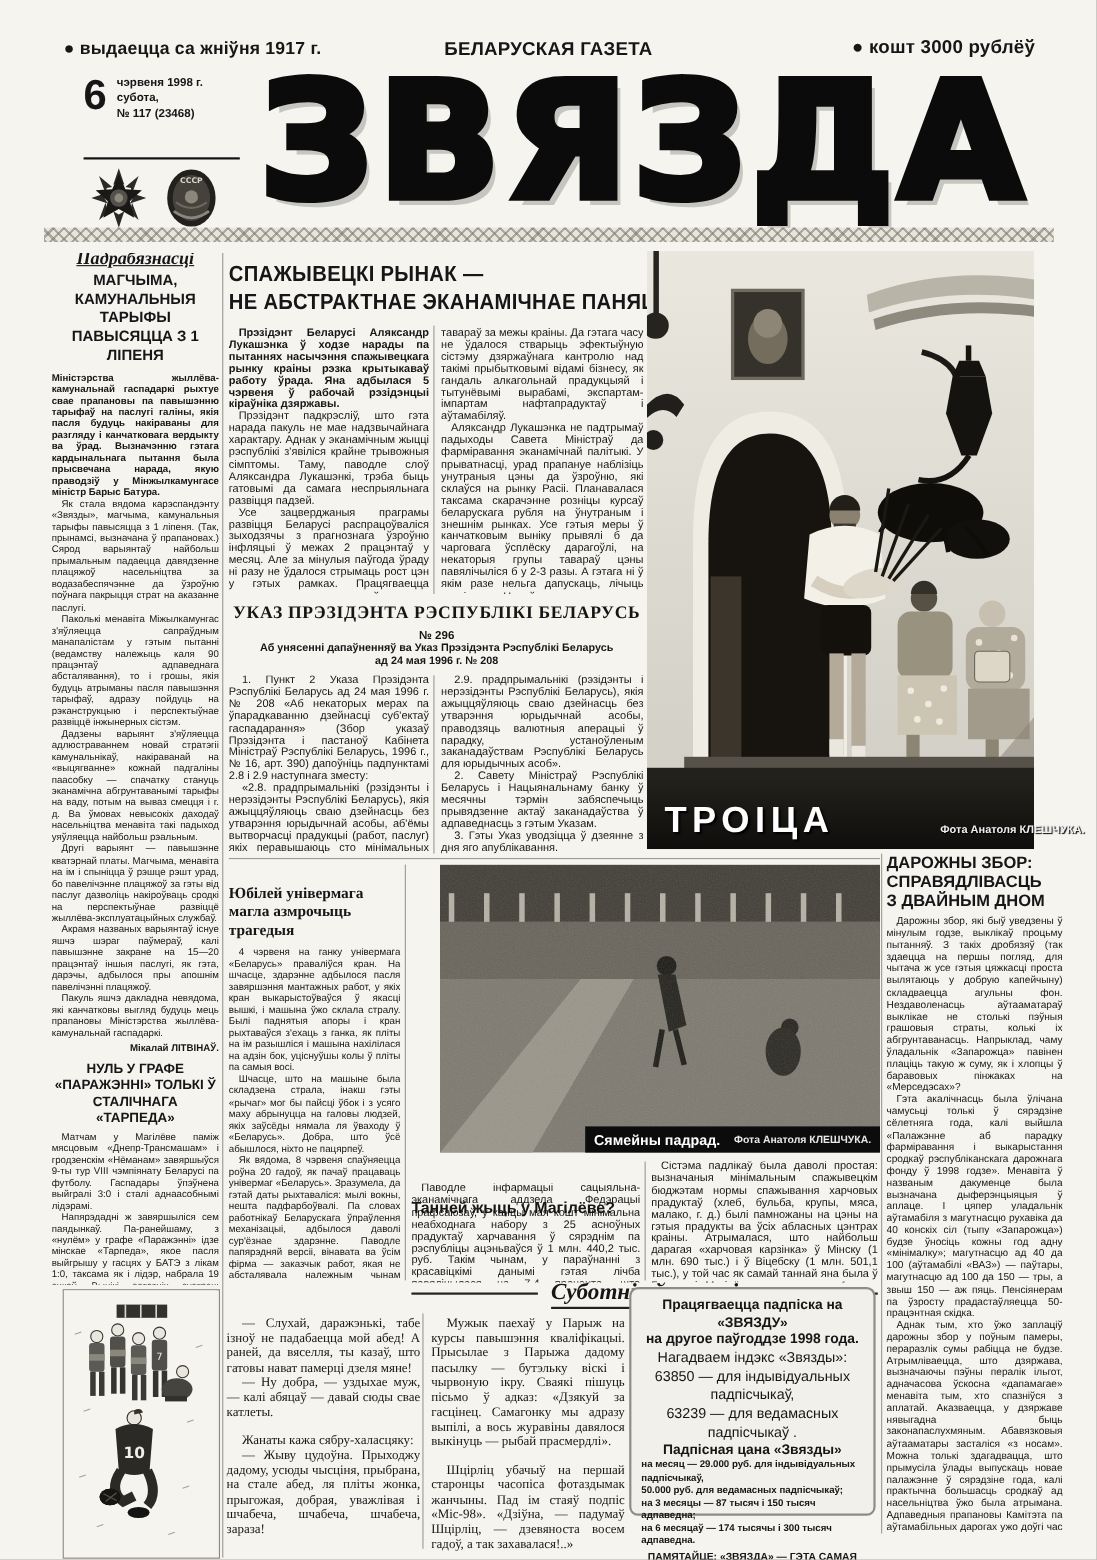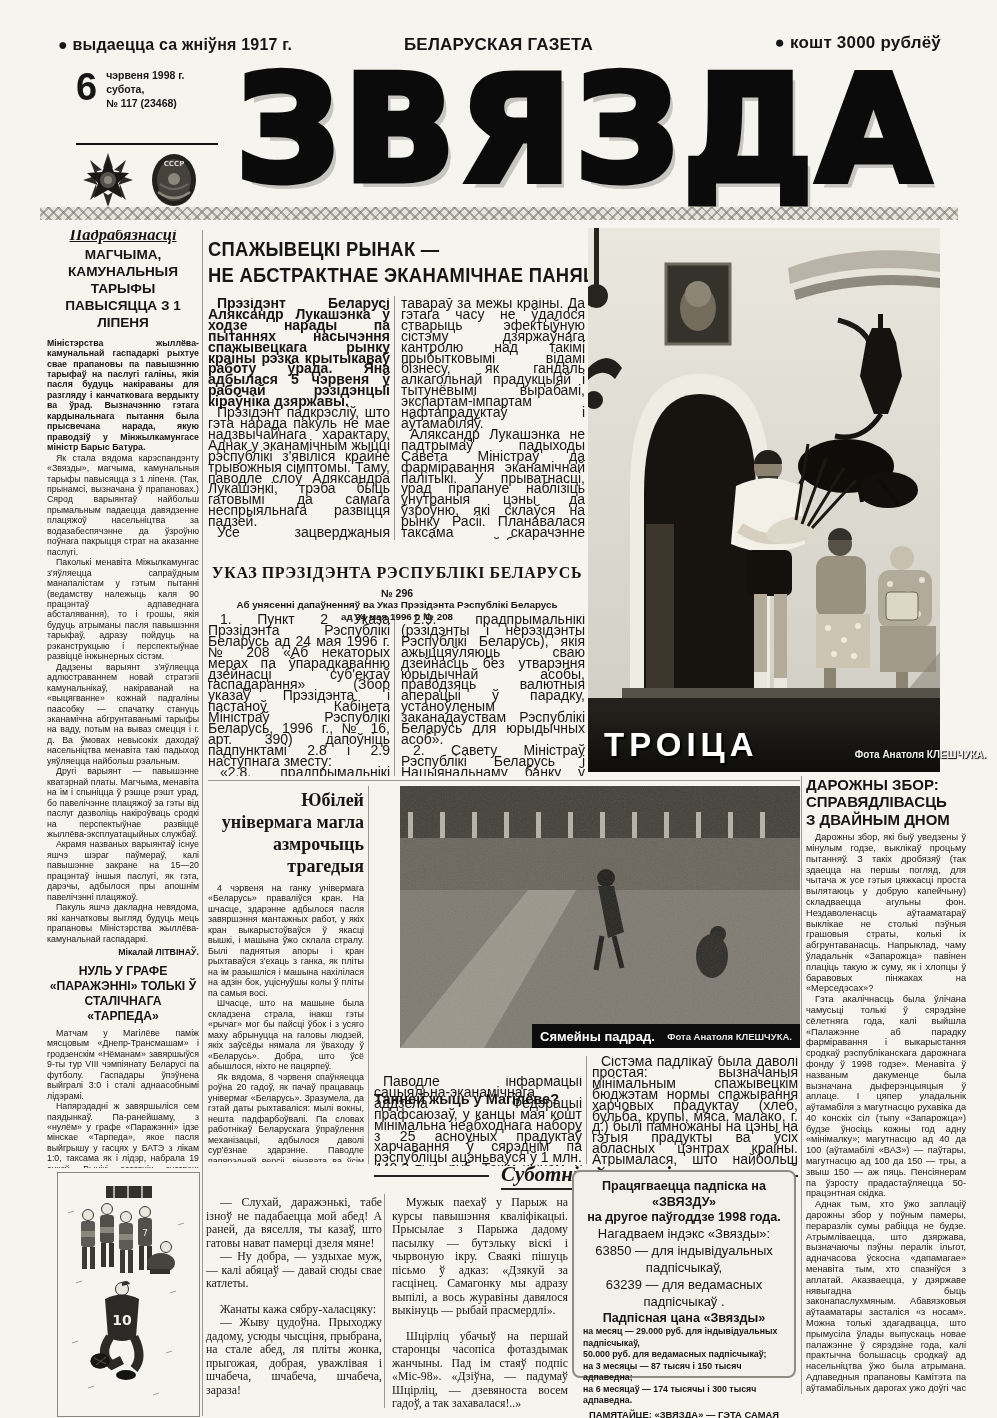--- a/index.html
+++ b/index.html
@@ -28,40 +28,40 @@
   .byline{font-weight:bold;text-align:right;text-indent:0;margin:3px 0 5px;}
   
   .leftcol{font-size:8.8px;line-height:10.45px;}
   .rubric{font-family:"Liberation Serif",serif;font-style:italic;font-weight:bold;font-size:16.5px;
           text-decoration:underline;text-align:center;margin-bottom:7px;text-indent:0;}
   .t-title{font-size:13.6px;line-height:1.24;font-weight:bold;text-align:center;margin:2px 0 6px;text-indent:0;}
   .f-title{font-size:12.2px;line-height:1.22;font-weight:bold;text-align:center;margin:7px 0 4px;text-indent:0;}
   
   .m-title{font-weight:bold;font-size:20px;line-height:26px;letter-spacing:.3px;
            transform:scaleX(.92);transform-origin:left top;white-space:nowrap;}
-  .midcol{font-size:14px;line-height:10.9px;}
+  .midcol{font-size:10px;line-height:10.9px;}
   
   .d-head{text-align:center;}
   .d-title{font-family:"Liberation Serif",serif;font-weight:bold;font-size:16px;letter-spacing:.6px;}
   .d-num{font-weight:bold;font-size:10.5px;margin-top:5px;}
   .d-sub{font-weight:bold;font-size:9.8px;line-height:1.25;}
   .d-sign{font-weight:bold;text-align:right;text-indent:0;margin:2px 0 0;}
   
   .photo{overflow:hidden;}
   .trinity-caption{position:absolute;left:16px;bottom:8px;color:#fff;font-weight:bold;font-size:33px;
         letter-spacing:5px;text-shadow:2px 2px 2px #000;}
   .trinity-credit{position:absolute;right:8px;bottom:12px;color:#efefef;font-weight:bold;font-size:10px;
         text-shadow:1px 1px 1px #000;}
   .family-strip{position:absolute;right:0;bottom:0;width:268px;height:24px;background:#0c0c0c;
         display:flex;align-items:center;padding:0 8px;box-sizing:border-box;}
   .family-caption{color:#fff;font-weight:bold;font-size:13px;}
   .family-credit{color:#e8e8e8;font-weight:bold;font-size:9.5px;margin-left:auto;}
   
-  .u-title{font-family:"Liberation Serif",serif;font-weight:bold;font-size:18px;line-height:1.22;
-           text-align:right;margin:2px 0 5px;text-indent:0;}
+  .u-title{font-family:"Liberation Serif",serif;font-weight:bold;font-size:14px;line-height:1.22;
+           text-align:left;margin:16px 0 5px;text-indent:0;}
   .smallcol{font-size:8.9px;line-height:10.5px;}
   .mog-title{font-weight:bold;font-size:14.5px;}
   .r-title{font-weight:bold;font-size:15px;line-height:1.16;text-align:left;text-indent:0;margin:0;}
   .rightcol{font-size:9.2px;line-height:10.8px;}
   
   .humor-head{display:flex;align-items:center;gap:12px;}
   .humor-head .line{flex:1;border-top:2px solid #222;}
   .humor-title{font-family:"Liberation Serif",serif;font-style:italic;font-weight:bold;font-size:21px;
         border-bottom:2px solid #222;padding-bottom:1px;white-space:nowrap;}
   .joke{font-family:"Liberation Serif",serif;font-size:11.8px;line-height:13.5px;}
@@ -227,21 +227,21 @@
     <p class="lead" style="text-indent:9px;">Прэзідэнт Беларусі Аляксандр Лукашэнка ў ходзе нарады па пытаннях насычэння спажывецкага рынку краіны рэзка крытыкаваў работу ўрада. Яна адбылася 5 чэрвеня ў рабочай рэзідэнцыі кіраўніка дзяржавы.</p>
     <p class="bp">Прэзідэнт падкрэсліў, што гэта нарада пакуль не мае надзвычайнага характару. Аднак у эканамічным жыцці рэспублікі з'явіліся крайне трывожныя сімптомы. Таму, паводле слоў Аляксандра Лукашэнкі, трэба быць гатовымі да самага неспрыяльнага развіцця падзей.</p>
     <p class="bp">Усе зацверджаныя праграмы развіцця Беларусі распрацоўваліся зыходзячы з прагнознага ўзроўню інфляцыі ў межах 2 працэнтаў у месяц. Але за мінулыя паўгода ўраду ні разу не ўдалося стрымаць рост цэн у гэтых рамках. Працягваецца дэвальвацыя нацыянальнай валюты. Фактычна за 5 месяцаў курс беларускага рубля знізіўся ў 2 разы. Паводле слоў прэзідэнта, нічога не зроблена для абароны ўнутранага рынку ад разграблення. Працвітае неарганізаваны вываз спажывецкіх</p>
   </div>
   <div class="abs col midcol" style="left:401px;top:298px;width:184px;height:242px;">
     <p class="bp" style="text-indent:0;">тавараў за межы краіны. Да гэтага часу не ўдалося стварыць эфектыўную сістэму дзяржаўнага кантролю над такімі прыбытковымі відамі бізнесу, як гандаль алкагольнай прадукцыяй і тытунёвымі вырабамі, экспартам-імпартам нафтапрадуктаў і аўтамабіляў.</p>
     <p class="bp">Аляксандр Лукашэнка не падтрымаў падыходы Савета Міністраў да фарміравання эканамічнай палітыкі. У прыватнасці, урад прапануе наблізіць унутраныя цэны да ўзроўню, які склаўся на рынку Расіі. Планавалася таксама скарачэнне розніцы курсаў беларускага рубля на ўнутраным і знешнім рынках. Усе гэтыя меры ў канчатковым выніку прывялі б да чарговага ўсплёску дарагоўлі, на некаторыя групы тавараў цэны павялічыліся б у 2-3 разы. А гэтага ні ў якім разе нельга дапускаць, лічыць прэзідэнт. «Напаўненне спажывецкага рынку — гэта не абстрактнае эканамічнае паняцце, гэта дабрабыт нашых людзей, настрой нашых людзей», — сказаў Аляксандр Лукашэнка.</p>
 
   </div>
 
-  <div class="abs d-head" style="left:208px;top:564px;width:378px;">
+  <div class="abs d-head" style="left:208px;top:549px;width:378px;">
     <div class="d-title">УКАЗ ПРЭЗІДЭНТА РЭСПУБЛІКІ БЕЛАРУСЬ</div>
     <div class="d-num">№ 296</div>
     <div class="d-sub">Аб унясенні дапаўненняў ва Указ Прэзідэнта Рэспублікі Беларусь</div>
     <div class="d-sub">ад 24 мая 1996 г. № 208</div>
   </div>
   <div class="abs col midcol" style="left:208px;top:614px;width:182px;height:162px;">
     <p class="bp" style="text-indent:12px;">1. Пункт 2 Указа Прэзідэнта Рэспублікі Беларусь ад 24 мая 1996 г. № 208 «Аб некаторых мерах па ўпарадкаванню дзейнасці суб'ектаў гаспадарання» (Збор указаў Прэзідэнта і пастаноў Кабінета Міністраў Рэспублікі Беларусь, 1996 г., № 16, арт. 390) дапоўніць падпунктамі 2.8 і 2.9 наступнага зместу:</p>
     <p class="bp" style="text-indent:12px;">«2.8. прадпрымальнікі (рэзідэнты і нерэзідэнты Рэспублікі Беларусь), якія ажыццяўляюць сваю дзейнасць без утварэння юрыдычнай асобы, аб'ёмы вытворчасці прадукцыі (работ, паслуг) якіх перавышаюць сто мінімальных заработных плат у месяц, для правядзення разлікаў абавязаны адкрыць ва ўстановах банкаў бягучыя рахункі;</p>
   </div>
   <div class="abs col midcol" style="left:401px;top:614px;width:184px;height:162px;">

